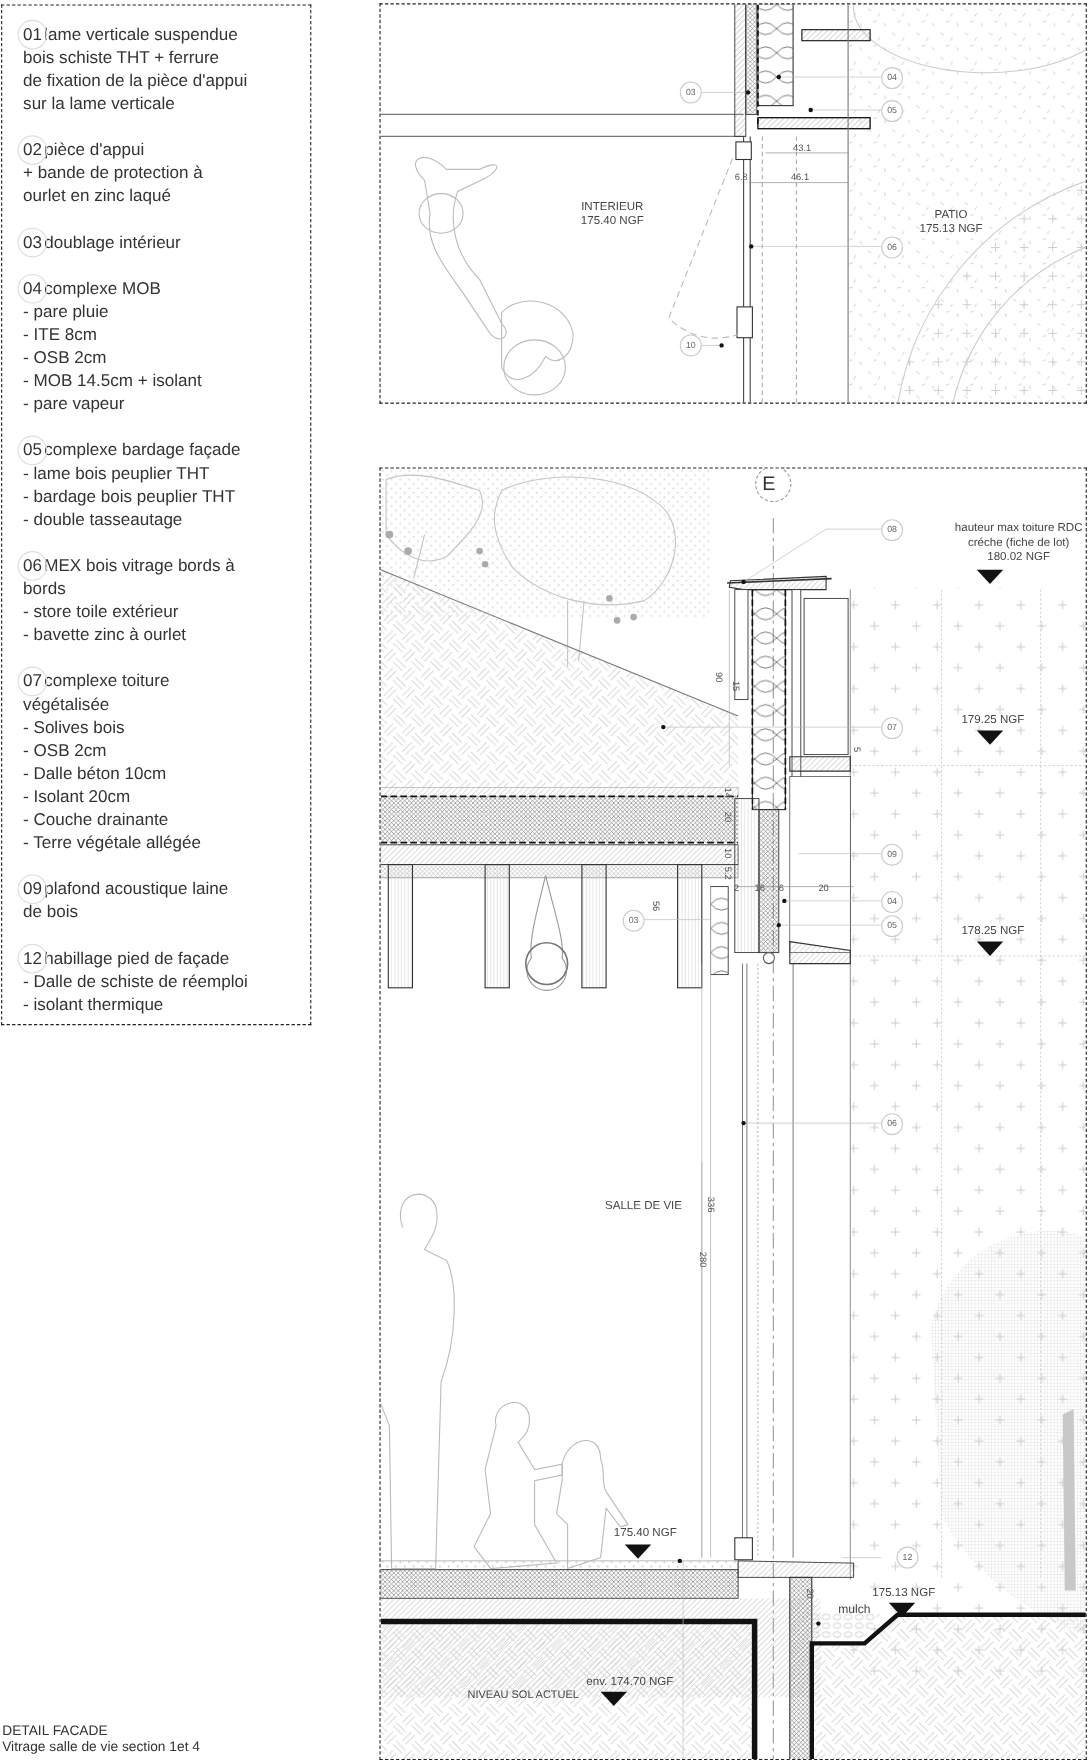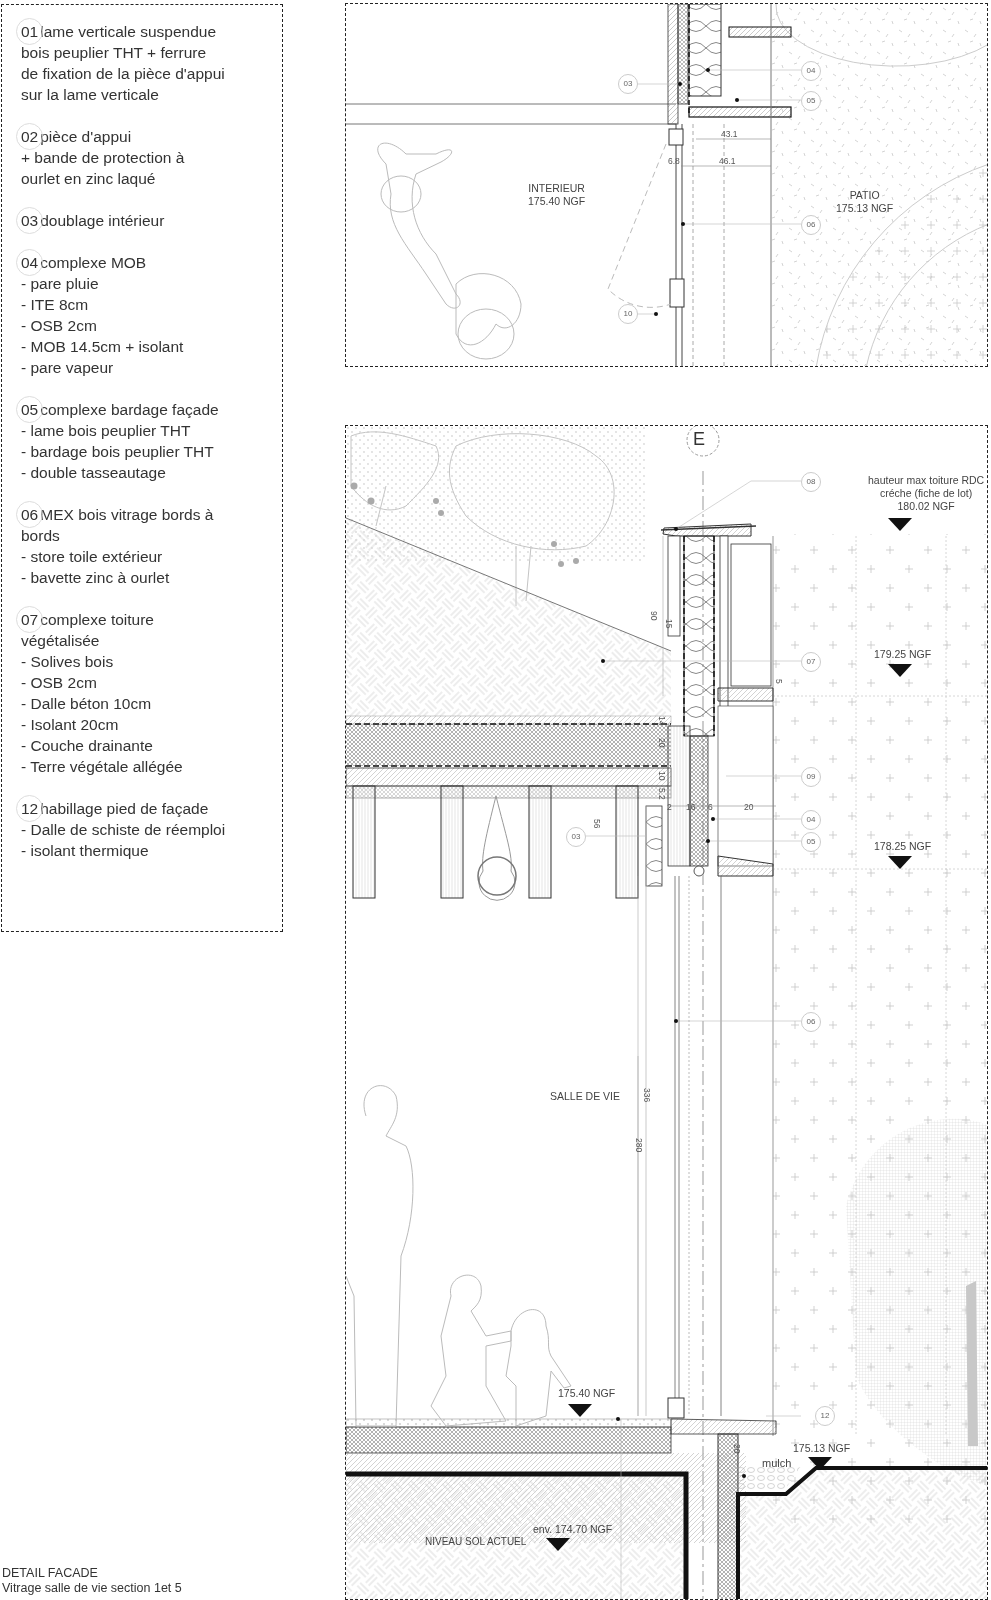--- a/index.html
+++ b/index.html
@@ -21,21 +21,21 @@
   .caption{position:absolute;left:2px;top:1566px;font-size:12.5px;line-height:15px;color:#333;}
   svg{position:absolute;left:0;top:0;}
 </style>
 </head>
 <body>
 
 <div class="legend">
   <div class="legend-list" id="legend-list">
       <div class="legend-item">
         <span class="line"><span class="num">01</span><span>lame verticale suspendue</span></span>
-        <span class="line">bois peuplier THT  + ferrure</span>
+        <span class="line">bois schiste THT  + ferrure</span>
         <span class="line">de fixation de la pièce d'appui</span>
         <span class="line">sur la lame verticale</span>
       </div>
       <div class="legend-item">
         <span class="line"><span class="num">02</span><span>pièce d'appui</span></span>
         <span class="line">+ bande de protection à</span>
         <span class="line">ourlet en zinc laqué</span>
       </div>
       <div class="legend-item">
         <span class="line"><span class="num">03</span><span>doublage intérieur</span></span>
@@ -62,20 +62,24 @@
       </div>
       <div class="legend-item">
         <span class="line"><span class="num">07</span><span>complexe toiture</span></span>
         <span class="line">végétalisée</span>
         <span class="line">- Solives bois</span>
         <span class="line">- OSB 2cm</span>
         <span class="line">- Dalle béton 10cm</span>
         <span class="line">- Isolant 20cm</span>
         <span class="line">- Couche drainante</span>
         <span class="line">- Terre végétale allégée</span>
+      </div>
+      <div class="legend-item">
+        <span class="line"><span class="num">09</span><span>plafond acoustique laine</span></span>
+        <span class="line">de bois</span>
       </div>
       <div class="legend-item">
         <span class="line"><span class="num">12</span><span>habillage pied de façade</span></span>
         <span class="line">- Dalle de schiste de réemploi</span>
         <span class="line">- isolant thermique</span>
       </div>
     </div>
 </div>
 
 <div class="frame frame-top">
@@ -360,14 +364,14 @@
   <div class="dim" style="left:340px;top:376px;">16</div>
   <div class="dim" style="left:362px;top:376px;">6</div>
   <div class="dim" style="left:398px;top:376px;">20</div>
   <div class="dimv" style="left:306px;top:662px;">336</div>
   <div class="dimv" style="left:298px;top:712px;">280</div>
   <div class="dimv" style="left:396px;top:1018px;">20</div>
 </div>
 
 <div class="caption">
   <div>DETAIL FACADE</div>
-  <div>Vitrage salle de vie section 1et 5</div>
+  <div>Vitrage salle de vie section 1et 4</div>
 </div>
 
 </body></html>

